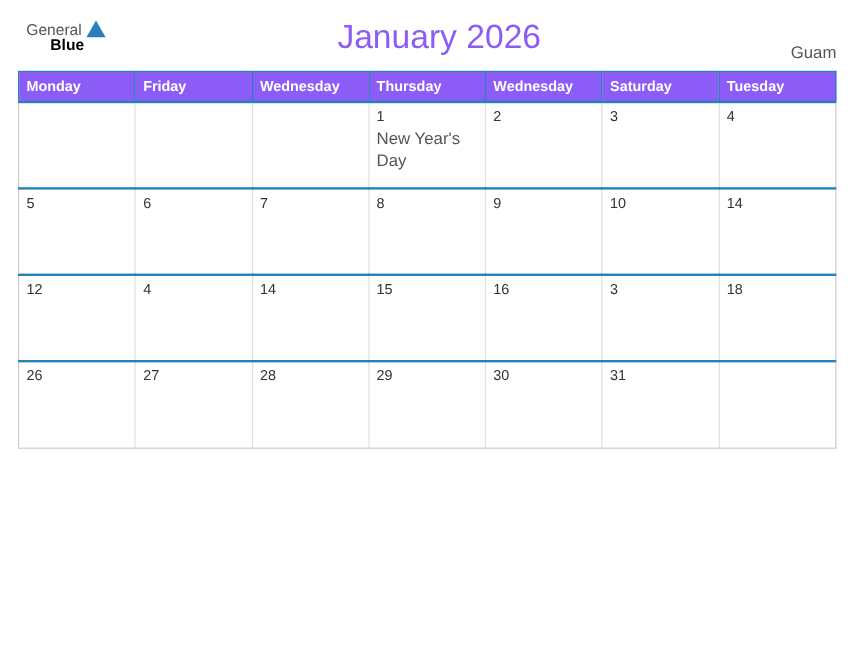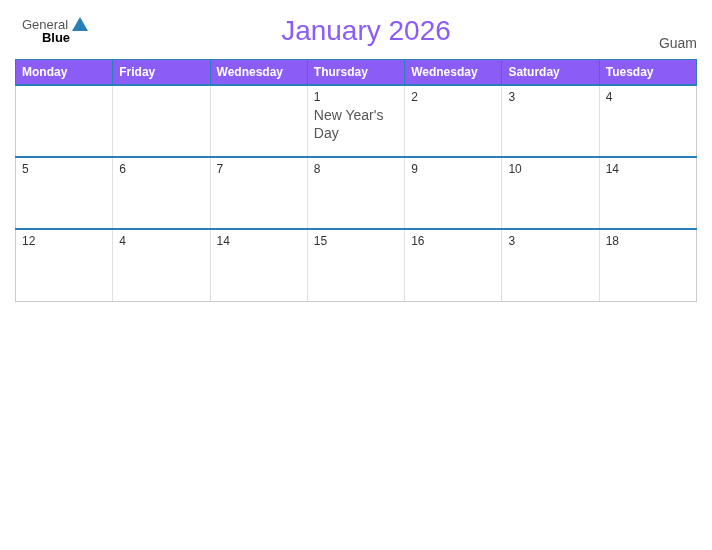--- a/index.html
+++ b/index.html
@@ -224,15 +224,36 @@
           <td>
             <span class="day-number">16</span>
           </td>
           <td>
             <span class="day-number">3</span>
           </td>
           <td>
             <span class="day-number">18</span>
           </td>
         </tr>
+        <tr>
+          <td>
+            <span class="day-number">26</span>
+          </td>
+          <td>
+            <span class="day-number">27</span>
+          </td>
+          <td>
+            <span class="day-number">28</span>
+          </td>
+          <td>
+            <span class="day-number">29</span>
+          </td>
+          <td>
+            <span class="day-number">30</span>
+          </td>
+          <td>
+            <span class="day-number">31</span>
+          </td>
+          <td class="empty-cell"></td>
+        </tr>
       </tbody>
   </table>
 </div>
 
 </body></html>

